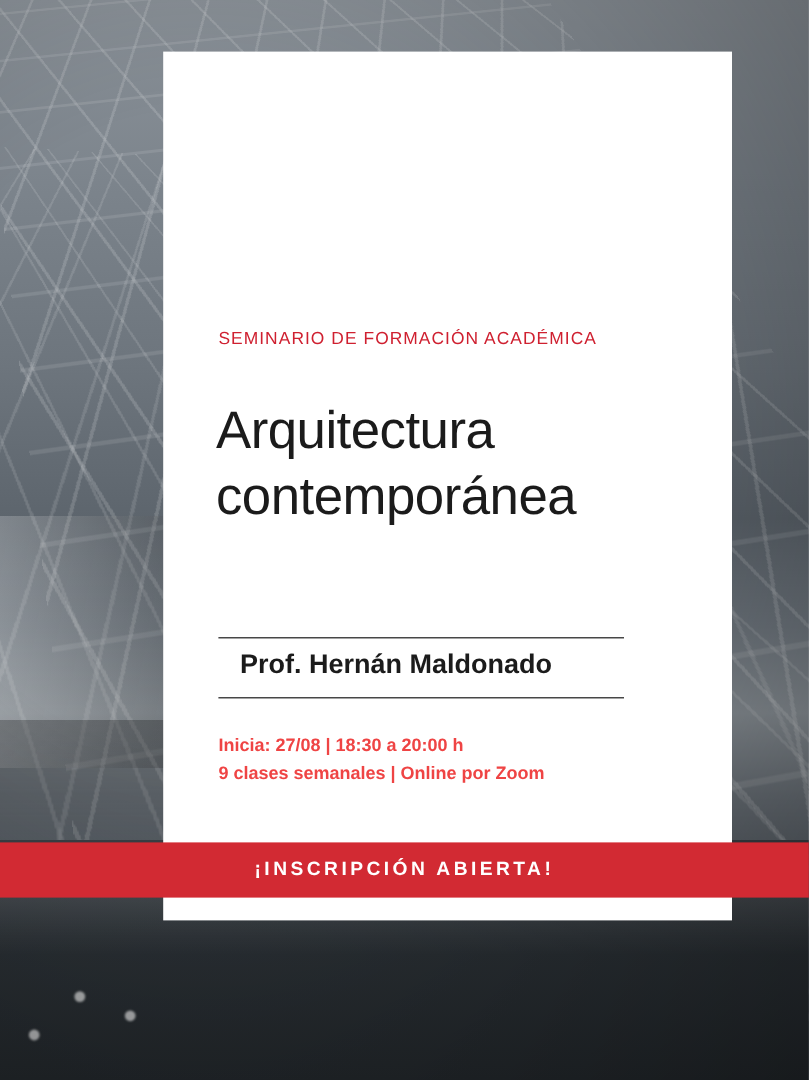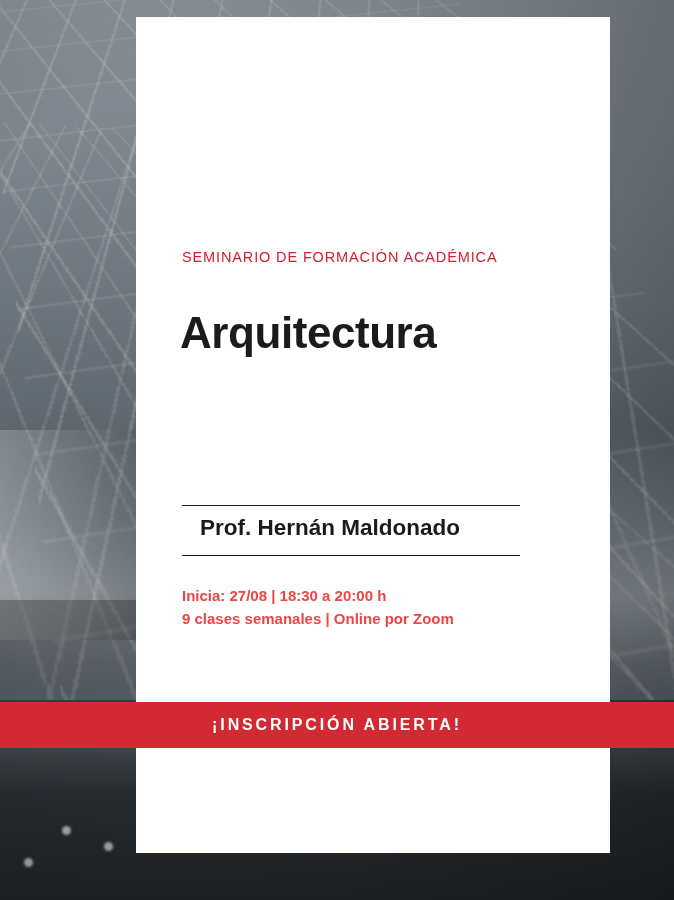--- a/index.html
+++ b/index.html
@@ -96,23 +96,23 @@
   .photo .vign {
     position: absolute;
     inset: 0;
     background: radial-gradient(ellipse at 25% 40%, rgba(0,0,0,0) 35%, rgba(0,0,0,0.35) 100%);
   }
 
   
   .card {
     position: absolute;
     left: 136px;
-    top: 17px;
+    top: 43px;
     width: 474px;
-    height: 836px;
+    height: 724px;
     background: #ffffff;
   }
 
   .kicker {
     position: absolute;
     top: 232px;
     left: 46px;
     font-size: 14.5px;
     letter-spacing: 0.06em;
     color: #cf2030;
@@ -120,21 +120,21 @@
     white-space: nowrap;
   }
 
   .title {
     position: absolute;
     top: 288px;
     left: 44px;
     width: 400px;
     font-size: 44px;
     line-height: 1.25;
-    font-weight: bold;
+    font-weight: normal;
     color: #1b1b1b;
     letter-spacing: -0.01em;
   }
 
   .rule {
     position: absolute;
     left: 46px;
     width: 338px;
     height: 1px;
     background: #1b1b1b;
@@ -201,20 +201,21 @@
   <div class="lamp" style="left:104px; top:842px;"></div>
   <div class="lamp" style="left:24px; top:858px;"></div>
   <div class="vign"></div>
 </div>
 
 <div class="card">
   <div class="kicker">SEMINARIO DE FORMACIÓN ACADÉMICA</div>
 
   <div class="title">
     <div>Arquitectura</div>
+    <div>contemporánea</div>
   </div>
 
   <div class="rule rule-top"></div>
   <div class="author">Prof. Hernán Maldonado</div>
   <div class="rule rule-bottom"></div>
 
   <div class="details">
     <div>Inicia: 27/08 | 18:30 a 20:00 h</div>
     <div>9 clases semanales | Online por Zoom</div>
   </div>

